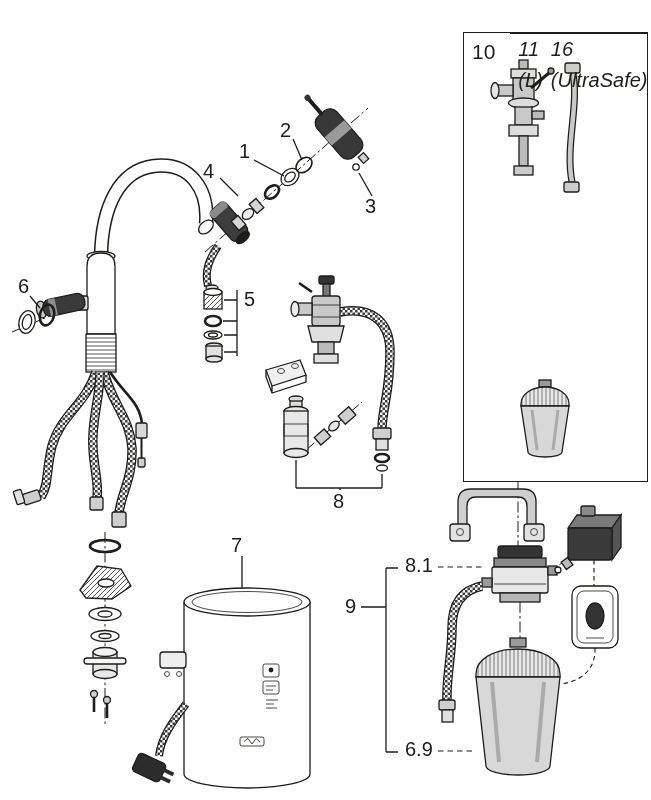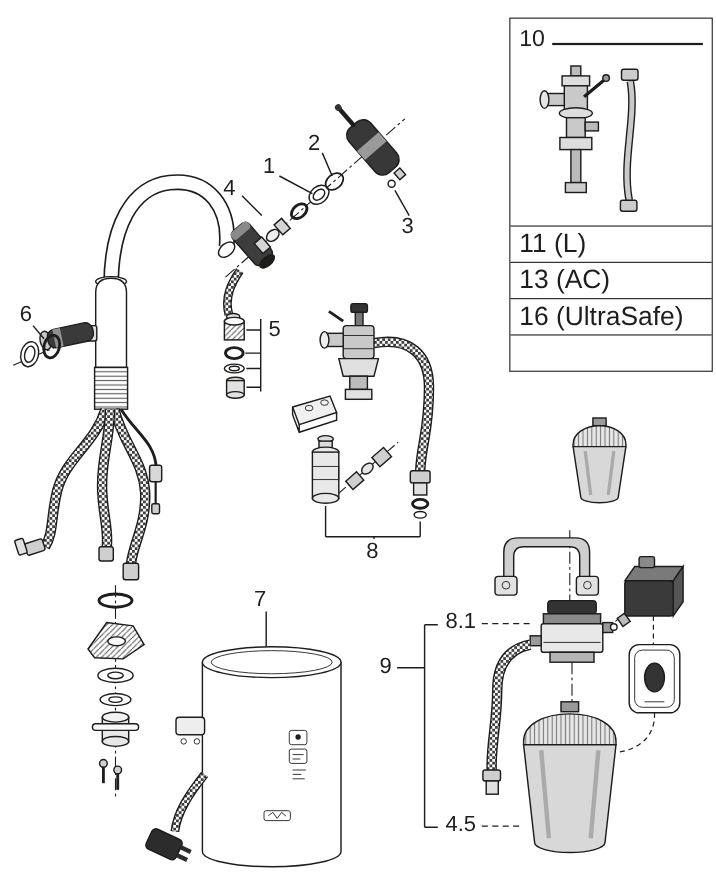--- a/index.html
+++ b/index.html
@@ -22,27 +22,27 @@
   .spout-i{fill:none;stroke:#fff;stroke-width:11.5;}
   .tube-o{fill:none;stroke:#1d1d1b;stroke-width:9.5;}
   .tube-b{fill:none;stroke:url(#braid);stroke-width:7;}
   .tube-o-sm{fill:none;stroke:#1d1d1b;stroke-width:8;}
   .tube-b-sm{fill:none;stroke:url(#braid);stroke-width:5.5;}
   .tube-go{fill:none;stroke:#1d1d1b;stroke-width:7;}
   .tube-gi{fill:none;stroke:#c9c9c9;stroke-width:4.5;}
   
   .co{position:absolute;font-size:20px;line-height:20px;color:#1d1d1b;white-space:nowrap;}
   
-  .legend{position:absolute;left:463px;top:16px;width:185px;height:322px;
-          border:1.6px solid #1d1d1b;box-sizing:border-box;display:flex;flex-direction:column;}
+  .legend{position:absolute;left:463px;top:32px;width:185px;height:450px;
+          border:1.6px solid #1d1d1b;box-sizing:border-box;display:flex;flex-direction:row;}
   .legend-header{display:flex;align-items:center;height:34px;padding:2px 8px 0 8px;font-size:21px;}
   .legend-header .rule{flex:1;height:1.6px;background:#1d1d1b;margin-left:7px;margin-top:8px;}
   .legend-art10{height:152px;}
-  .legend-row{height:33px;border-top:1.6px solid #1d1d1b;font-size:24px;line-height:31px;
-              padding-left:8px;box-sizing:border-box;}
+  .legend-row{height:33px;border-top:1.6px solid #1d1d1b;font-size:20px;line-height:31px;
+              padding-left:8px;box-sizing:border-box;font-style:italic;}
   .legend-art15{flex:1;border-top:1.6px solid #1d1d1b;}
 </style>
 </head>
 <body>
 
 <div class="page">
 
   <svg width="651" height="800" viewBox="0 0 651 800">
     <defs>
       <pattern id="braid" width="5" height="5" patternUnits="userSpaceOnUse">
@@ -321,28 +321,27 @@
     <span class="co" style="left:239px;top:141px">1</span>
     <span class="co" style="left:280px;top:120px">2</span>
     <span class="co" style="left:365px;top:196px">3</span>
     <span class="co" style="left:203px;top:161px">4</span>
     <span class="co" style="left:244px;top:289px">5</span>
     <span class="co" style="left:18px;top:276px">6</span>
     <span class="co" style="left:231px;top:535px">7</span>
     <span class="co" style="left:333px;top:491px">8</span>
     <span class="co" style="left:345px;top:596px">9</span>
     <span class="co" style="left:405px;top:555px">8.1</span>
-    <span class="co" style="left:405px;top:739px">4.5</span>
+    <span class="co" style="left:405px;top:739px">6.9</span>
   </div>
 
   <div class="legend">
     <div class="legend-header">
       <span>10</span>
       <span class="rule"></span>
     </div>
     <div class="legend-art10"></div>
     <div class="legend-row"><span>11 (L)</span></div>
-    <div class="legend-row"><span>13 (AC)</span></div>
     <div class="legend-row"><span>16 (UltraSafe)</span></div>
     <div class="legend-art15"></div>
   </div>
 
 </div>
 
 </body></html>

